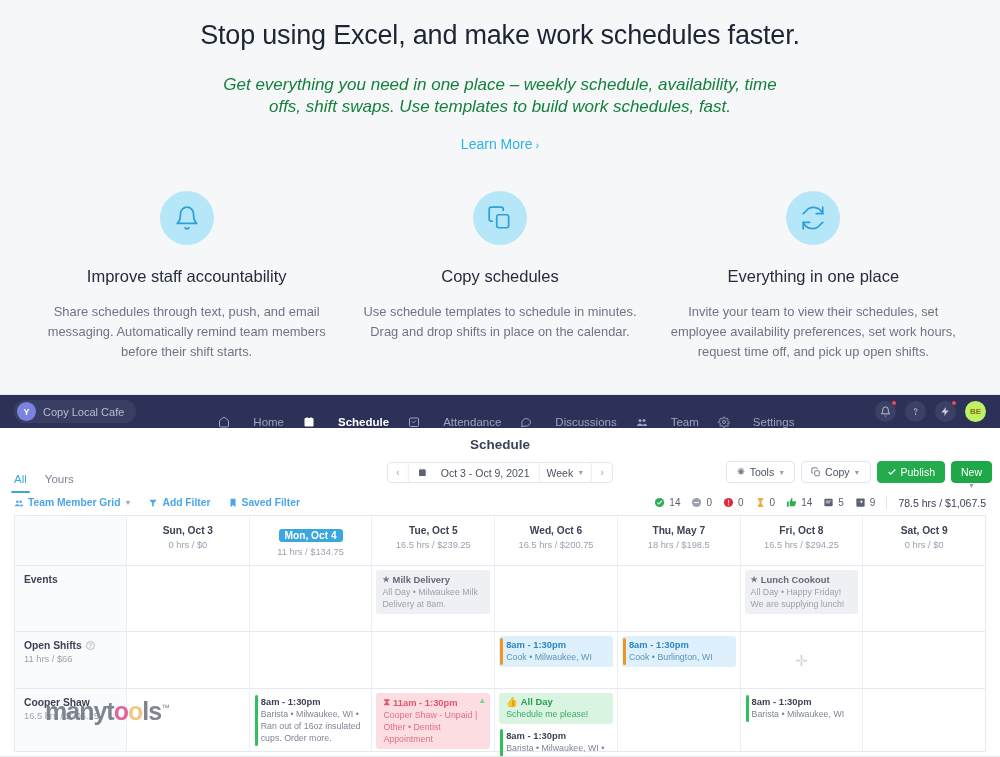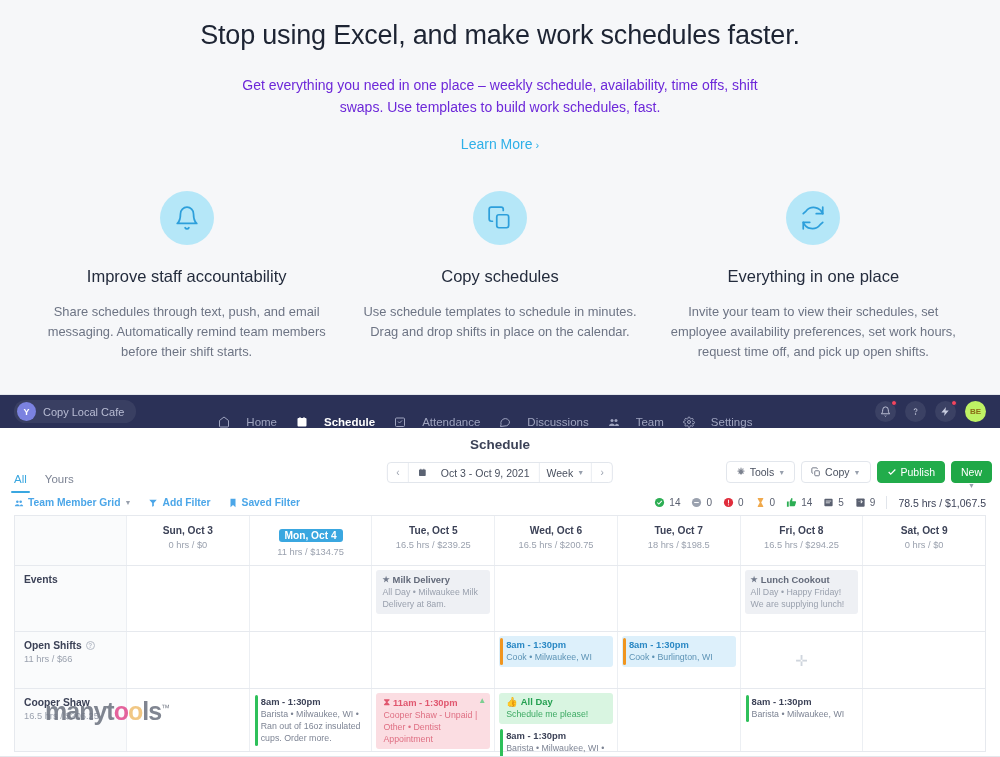--- a/index.html
+++ b/index.html
@@ -12,21 +12,21 @@
   .page { position: relative; width: 1000px; height: 757px; background: #f6f7f9; }
 
   
   .hero { padding-top: 18px; text-align: center; }
   .hero h1 {
     font-size: 27px; line-height: 34px; color: #1d2433; font-weight: 400;
     max-width: 600px; margin: 0 auto; letter-spacing: -0.2px;
   }
   .hero p.sub {
     margin: 22px auto 0; max-width: 560px;
-    font-size: 14px; line-height: 22px; color: #6d28d9; font-weight: 400;
+    font-size: 17px; line-height: 22px; color: #15803d; font-weight: 400; font-style: italic;
   }
   .learn-more {
     display: inline-block; margin-top: 18px;
     color: #2fb0e8; font-size: 14px; text-decoration: none; font-weight: 400;
   }
   .learn-more .chev { font-size: 11px; margin-left: 3px; }
 
   
   .features {
     display: flex; margin-top: 38px; padding: 0 30px;
@@ -57,21 +57,21 @@
   }
   .brand { display: flex; align-items: center; background: rgba(255,255,255,0.07);
     border-radius: 13px; padding: 2px 12px 2px 3px; }
   .brand-avatar {
     width: 19px; height: 19px; border-radius: 50%; background: #7b82e0;
     color: #fff; font-size: 9px; display: flex; align-items: center;
     justify-content: center; margin-right: 7px; font-weight: bold;
   }
   .brand-name { color: #b9bdd4; font-size: 11px; }
   .navlinks { display: flex; align-items: center; gap: 19px; margin-left: 82px; }
-  .navlink { display: flex; align-items: center; gap: 16px; color: #9fa4bf; font-size: 11.5px; cursor: pointer; margin-top: 20px; }
+  .navlink { display: flex; align-items: center; gap: 23px; color: #9fa4bf; font-size: 11.5px; cursor: pointer; margin-top: 20px; }
   .navlink.active { color: #fff; font-weight: bold; }
   .navlink svg { width: 12px; height: 12px; }
   .nav-right { position: absolute; right: 14px; display: flex; align-items: center; gap: 9px; }
   .icon-btn {
     width: 21px; height: 21px; border-radius: 50%; background: rgba(255,255,255,0.08);
     display: flex; align-items: center; justify-content: center; position: relative; cursor: pointer;
   }
   .icon-btn svg { width: 11px; height: 11px; }
   .dot-badge {
     position: absolute; top: -1px; right: -1px; width: 6px; height: 6px;
@@ -482,21 +482,21 @@
         </div>
         <div class="cal-cell">
           <div class="day">Tue, Oct 5</div>
           <div class="hrs">16.5 hrs / $239.25</div>
         </div>
         <div class="cal-cell">
           <div class="day">Wed, Oct 6</div>
           <div class="hrs">16.5 hrs / $200.75</div>
         </div>
         <div class="cal-cell">
-          <div class="day">Tue, Oct 7</div>
+          <div class="day">Thu, May 7</div>
           <div class="hrs">18 hrs / $198.5</div>
         </div>
         <div class="cal-cell">
           <div class="day">Fri, Oct 8</div>
           <div class="hrs">16.5 hrs / $294.25</div>
         </div>
         <div class="cal-cell">
           <div class="day">Sat, Oct 9</div>
           <div class="hrs">0 hrs / $0</div>
         </div>

